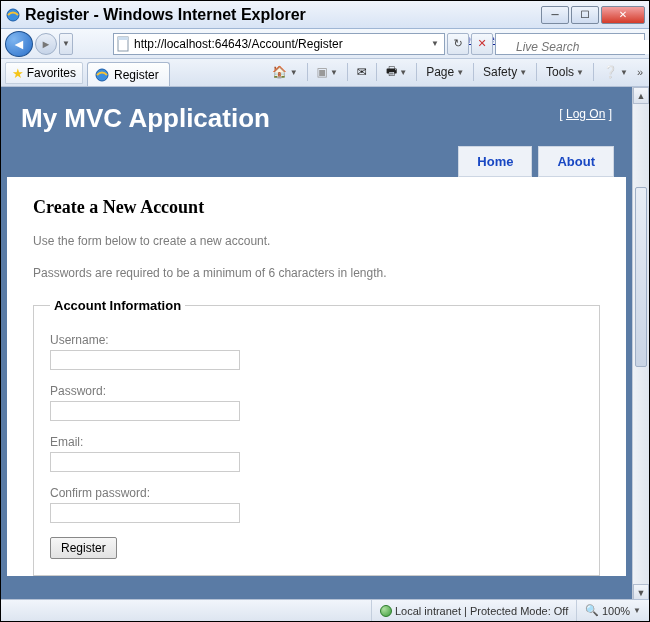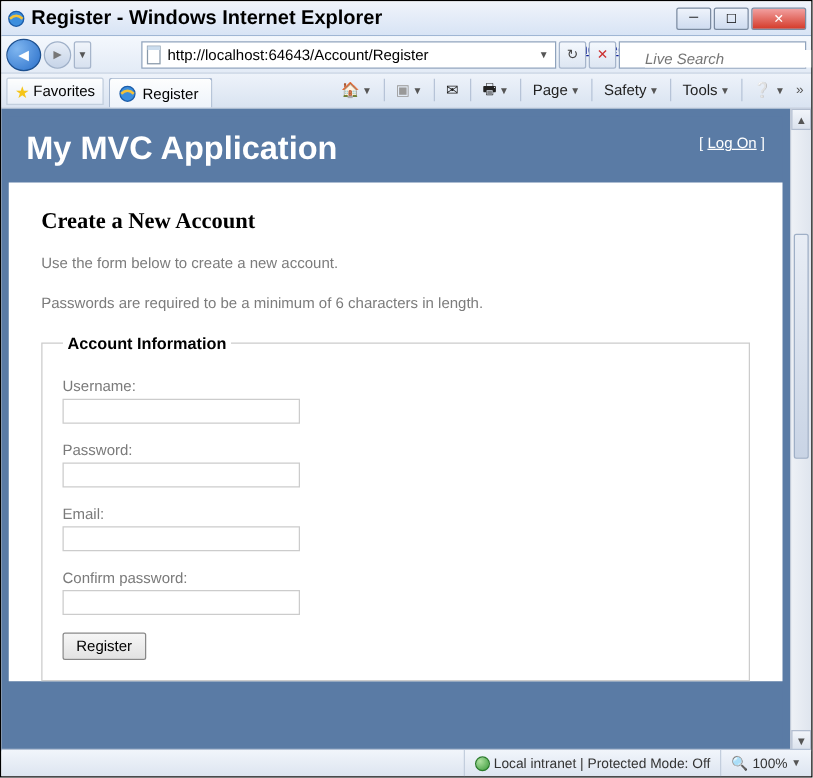--- a/index.html
+++ b/index.html
@@ -174,20 +174,24 @@
 
 <div class="content-wrap">
   <div class="viewport">
     <div class="page">
       <div class="page-header">
         <h1>My MVC Application</h1>
         <div class="logon">
           <span>[ </span><a href="#">Log On</a><span> ]</span>
         </div>
       </div>
+      <div class="nav-tabs">
+        <div class="ntab">Home</div>
+        <div class="ntab">About</div>
+      </div>
       <div class="main">
         <h2>Create a New Account</h2>
         <p>Use the form below to create a new account.</p>
         <p>Passwords are required to be a minimum of 6 characters in length.</p>
         <fieldset>
           <legend>Account Information</legend>
           <div class="fld">
             <label>Username:</label>
             <input type="text" style="">
           </div>

